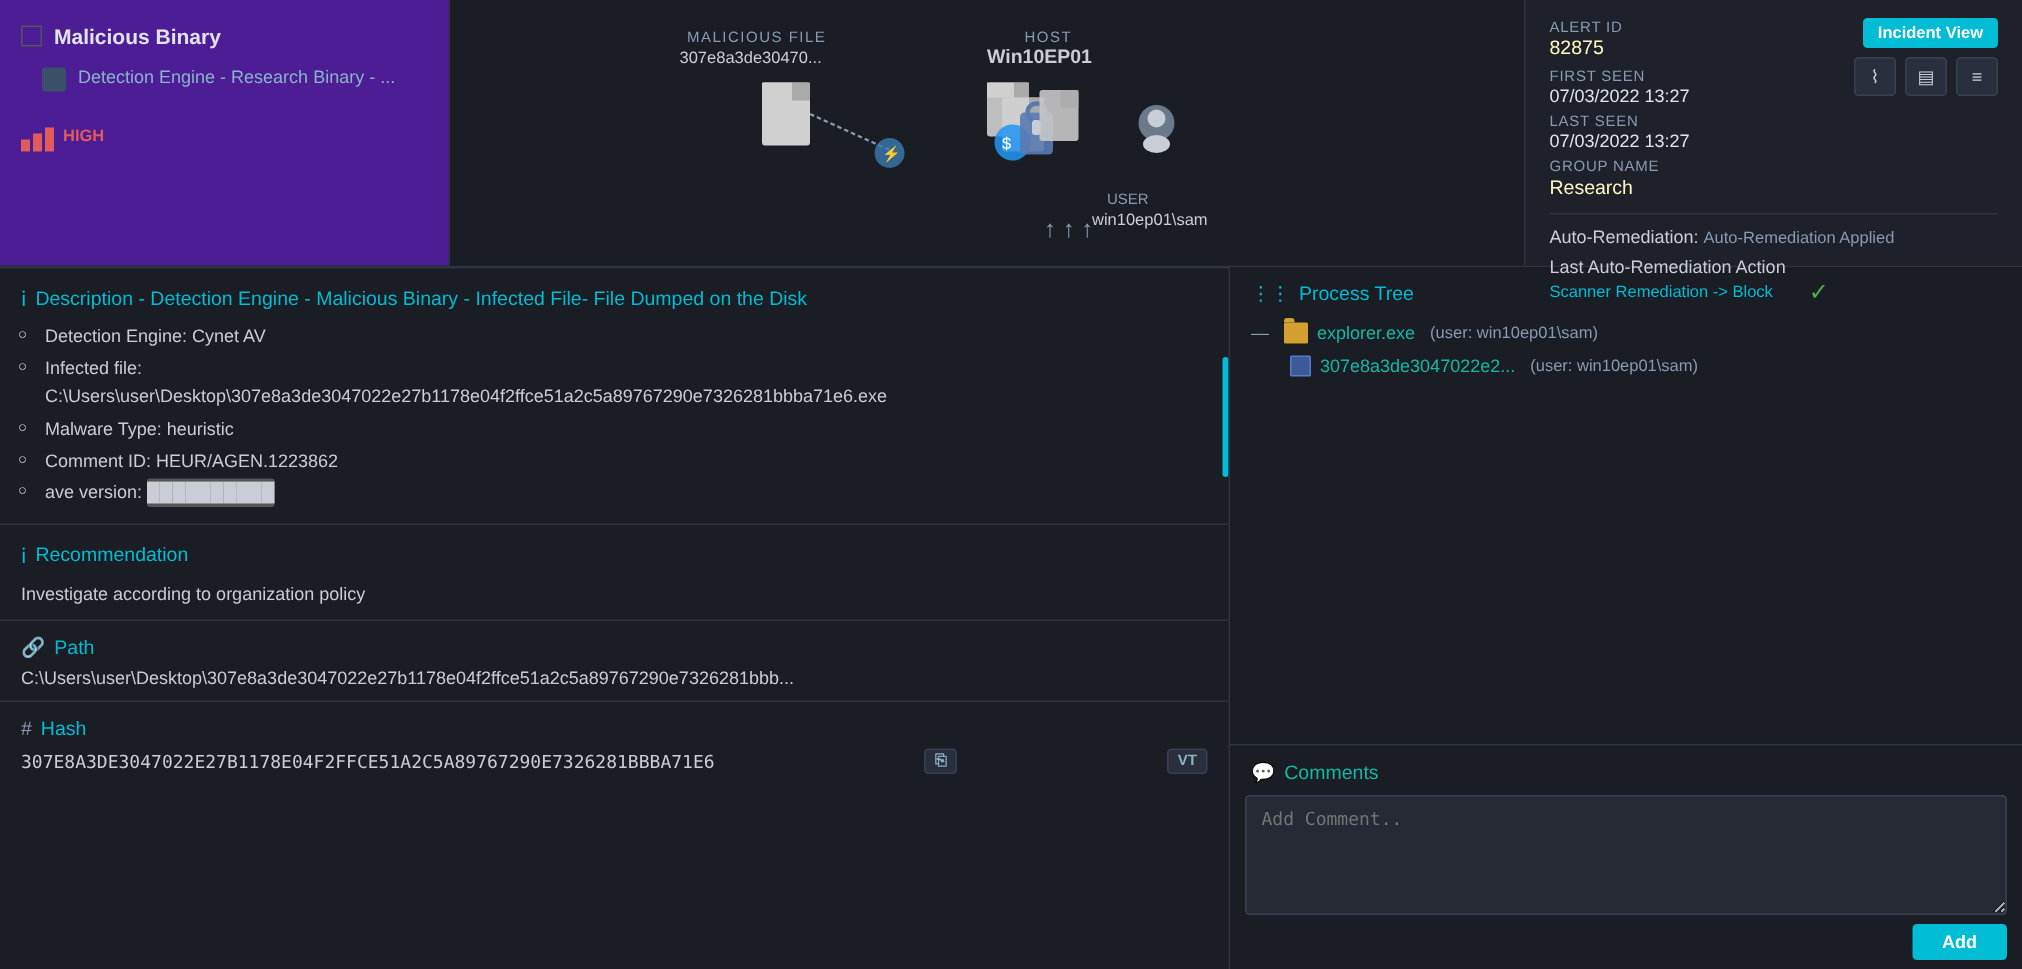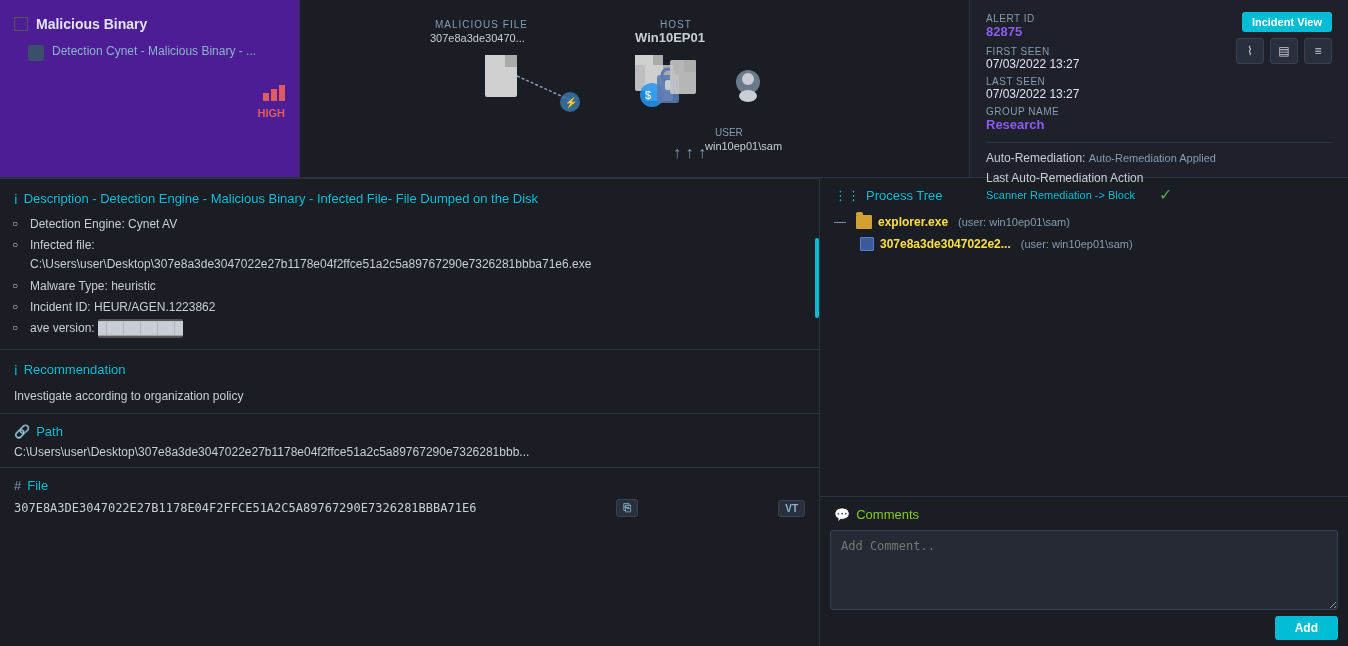--- a/index.html
+++ b/index.html
@@ -54,25 +54,24 @@
     }
     .sidebar-item .item-icon {
       width: 16px; height: 16px;
       background: #3a5068;
       border-radius: 2px;
       flex-shrink: 0;
       margin-top: 1px;
     }
     .high-badge {
       display: flex;
-      align-items: flex-end;
+      align-items: flex-start;
       gap: 6px;
       padding: 14px 14px 6px 14px;
       margin-top: 4px;
-      flex-direction: column;
     }
     .high-bars {
       display: flex;
       align-items: flex-end;
       gap: 2px;
     }
     .high-bars span {
       display: inline-block;
       background: #e05c5c;
       width: 6px;
@@ -96,44 +95,44 @@
 
     
     .viz-svg-container {
       width: 520px;
       height: 158px;
       position: relative;
     }
 
     
     .alert-panel {
-      width: 379px;
+      width: 332px;
       background: #1e2129;
       border-left: 1px solid #2e3340;
       padding: 12px 16px;
       flex-shrink: 0;
     }
     .alert-top {
       display: flex;
       justify-content: space-between;
       align-items: flex-start;
     }
     .alert-meta {
       font-size: 11px;
     }
     .alert-meta .label {
       color: #8a9ab0;
       font-size: 10px;
       letter-spacing: 0.5px;
       text-transform: uppercase;
     }
     .alert-meta .value {
-      color: #8b5cf6;
+      color: #fef9c3;
       font-size: 13px;
-      font-weight: 700;
+      font-weight: 400;
     }
     .alert-meta .value-small {
       color: #e0e4ec;
       font-size: 12px;
     }
     .alert-meta .group-row {
       margin-top: 6px;
     }
     .incident-btn {
       background: #00bcd4;
@@ -357,40 +356,40 @@
       background: #d4a030;
       border-radius: 2px 2px 0 0;
     }
     .process-icon {
       width: 14px; height: 14px;
       background: #3a5a9a;
       border: 1px solid #5a7aca;
       border-radius: 1px;
       flex-shrink: 0;
     }
-    .process-name { color: #fde047; font-weight: 700; }
+    .process-name { color: #14b8a6; font-weight: 400; }
     .process-user { color: #8a9ab0; font-size: 11px; margin-left: 4px; }
     .tree-child {
       padding-left: 40px;
     }
 
     
     .comments-section {
       padding: 10px 0 0;
       display: flex;
       flex-direction: column;
     }
     .comments-header {
       display: flex;
       align-items: center;
       gap: 6px;
       padding: 0 14px 8px;
     }
     .comment-icon { color: #8a9ab0; font-size: 13px; }
-    .comment-title { color: #84cc16; font-size: 13px; font-weight: 500; }
+    .comment-title { color: #14b8a6; font-size: 13px; font-weight: 500; }
     .comment-input-area {
       margin: 0 10px;
       background: #252a35;
       border: 1px solid #3a4050;
       border-radius: 3px;
       min-height: 80px;
       padding: 8px 10px;
       color: #6a7a8a;
       font-size: 12px;
     }
@@ -418,21 +417,21 @@
 
 <div class="top-area">
 
   <div class="sidebar">
     <div class="sidebar-title">
       <div class="checkbox"></div>
       <span>Malicious Binary</span>
     </div>
     <div class="sidebar-item">
       <div class="item-icon"></div>
-      <span>Detection Cynet - Malicious Binary - ...</span>
+      <span>Detection Engine - Research Binary - ...</span>
     </div>
     <div class="high-badge">
       <div class="high-bars">
         <span style="height:8px"></span>
         <span style="height:12px"></span>
         <span style="height:16px"></span>
       </div>
       <span class="high-label">HIGH</span>
     </div>
   </div>
@@ -558,21 +557,21 @@
       </li>
       <li>
         <span class="label">Infected file:</span><br>
         <span class="value">C:\Users\user\Desktop\307e8a3de3047022e27b1178e04f2ffce51a2c5a89767290e7326281bbba71e6.exe</span>
       </li>
       <li>
         <span class="label">Malware Type: </span>
         <span class="value">heuristic</span>
       </li>
       <li>
-        <span class="label">Incident ID: </span>
+        <span class="label">Comment ID: </span>
         <span class="value">HEUR/AGEN.1223862</span>
       </li>
       <li>
         <span class="label">ave version: </span>
         <span class="redacted value">██████████</span>
       </li>
     </ul>
 
     <div style="position:absolute;right:0;top:60px;width:4px;height:80px;background:#00bcd4;border-radius:2px;"></div>
 
@@ -585,21 +584,21 @@
     <div class="path-section-header">
       <span class="link-icon">🔗</span>
       <span class="section-title">Path</span>
     </div>
     <div class="path-value">
       <span>C:\Users\user\Desktop\307e8a3de3047022e27b1178e04f2ffce51a2c5a89767290e7326281bbb...</span>
     </div>
 
     <div class="path-section-header" style="border-top:1px solid #2e3340;">
       <span class="hash-icon">#</span>
-      <span class="section-title">File</span>
+      <span class="section-title">Hash</span>
     </div>
     <div class="hash-value">
       <span style="font-family:monospace;font-size:12px;">307E8A3DE3047022E27B1178E04F2FFCE51A2C5A89767290E7326281BBBA71E6</span>
       <span class="hash-tag">⎘</span>
       <button class="vt-btn">VT</button>
     </div>
   </div>
 
   <div class="right-panel">
 

